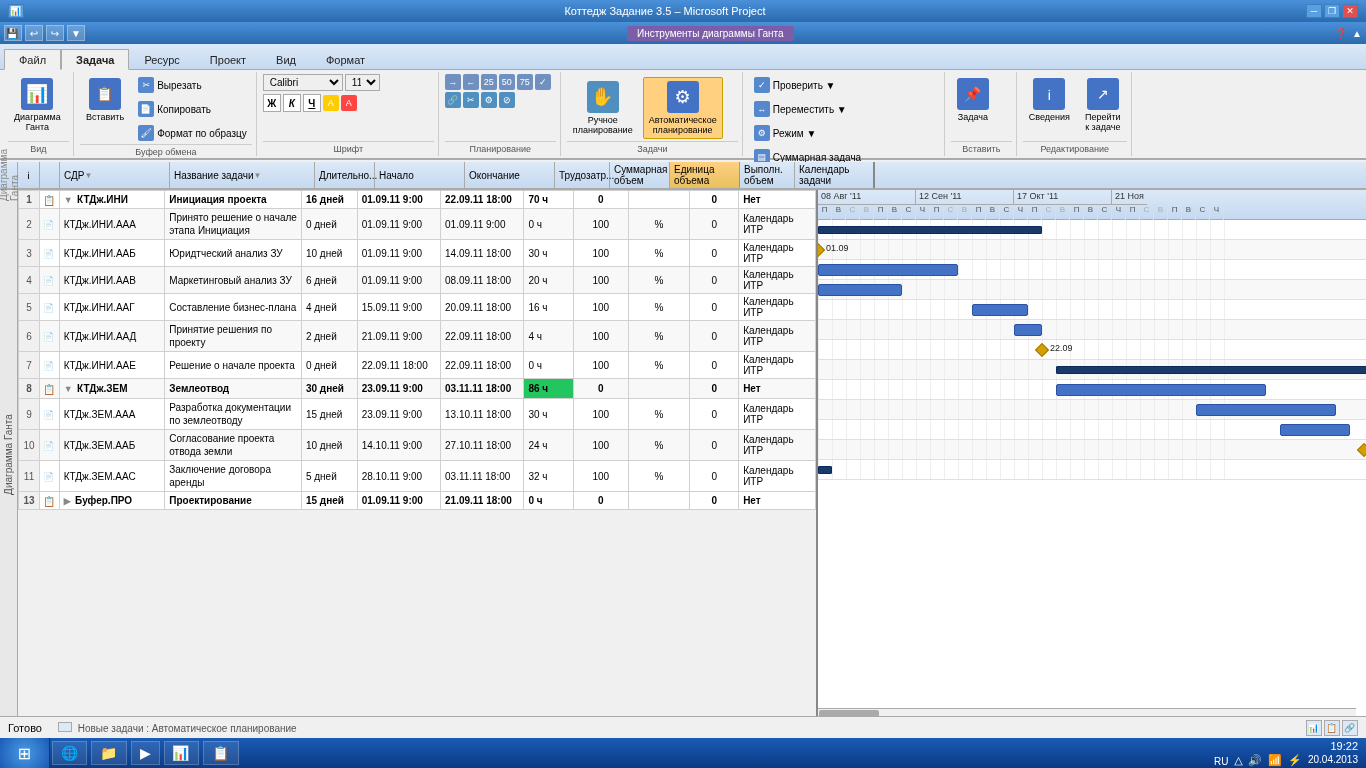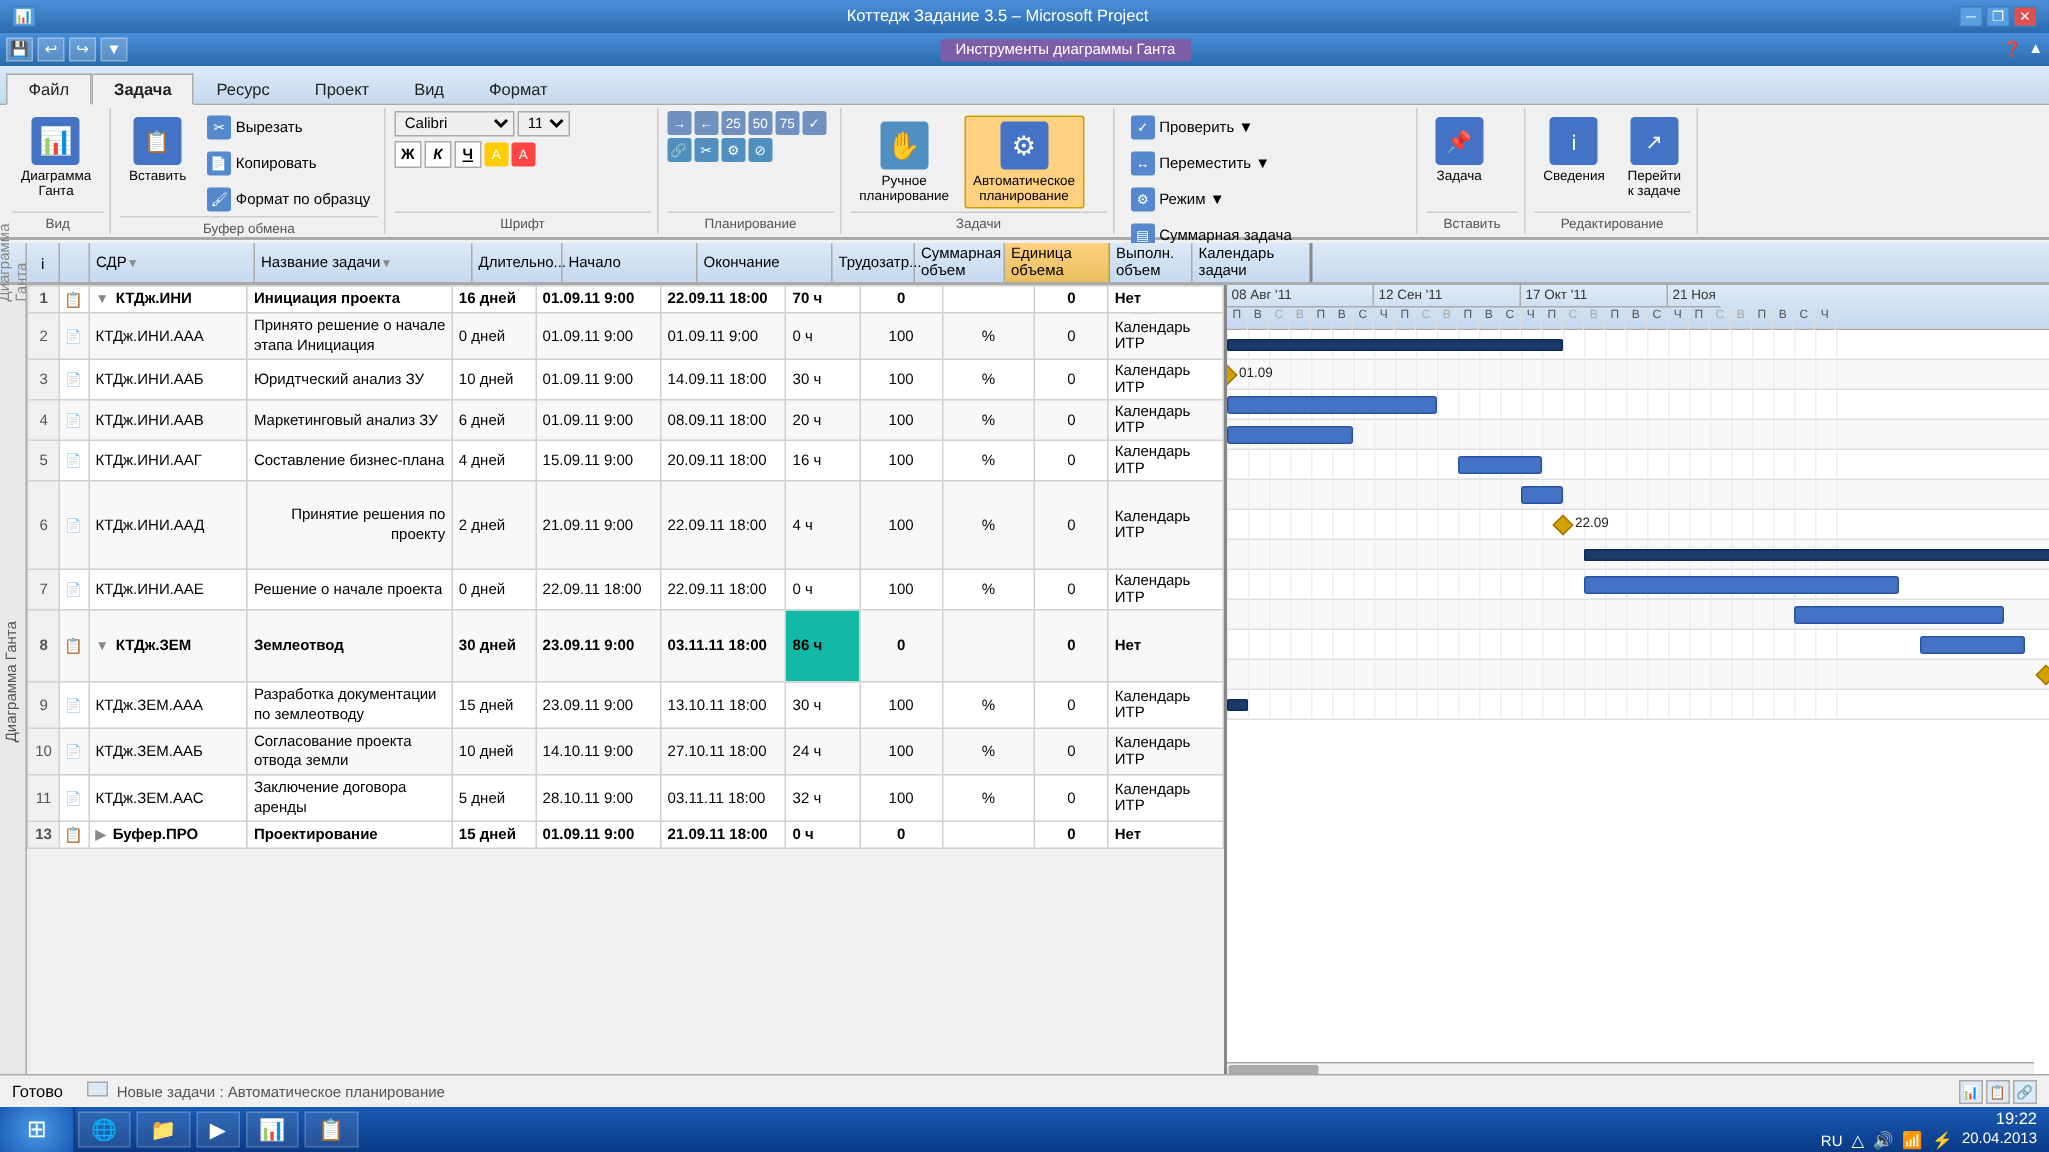--- a/index.html
+++ b/index.html
@@ -536,21 +536,21 @@
             <td style="width: 55px; border: 1px solid rgb(208, 208, 208); padding: 2px 4px; font-size: 10px; background: rgb(255, 255, 255);">16 ч</td>
             <td style="width: 60px; border: 1px solid rgb(208, 208, 208); padding: 2px 4px; font-size: 10px; text-align: center; background: rgb(255, 255, 255);">100</td>
             <td style="width: 70px; border: 1px solid rgb(208, 208, 208); padding: 2px 4px; font-size: 10px; text-align: center; background: rgb(255, 255, 255);">%</td>
             <td style="width: 55px; border: 1px solid rgb(208, 208, 208); padding: 2px 4px; font-size: 10px; text-align: center; background: rgb(255, 255, 255);">0</td>
             <td style="width: 80px; border: 1px solid rgb(208, 208, 208); padding: 2px 4px; font-size: 10px; background: rgb(255, 255, 255);">Календарь ИТР</td>
           </tr>
           <tr>
             <td style="width: 22px; text-align: center; color: rgb(85, 85, 85); background: rgb(240, 240, 240); border: 1px solid rgb(208, 208, 208); font-size: 10px; padding: 2px;">6</td>
             <td style="width: 20px; text-align: center; border: 1px solid rgb(208, 208, 208); padding: 2px; background: rgb(248, 248, 248);"><span style="color:#4472c4;font-size:9px;">📄</span></td>
             <td style="width: 110px; border: 1px solid rgb(208, 208, 208); padding: 2px 4px; font-size: 10px; overflow: hidden; background: rgb(248, 248, 248);"><span>КТДж.ИНИ.ААД</span></td>
-            <td style="width: 145px; border: 1px solid rgb(208, 208, 208); padding: 16px 4px; font-size: 10px; max-width: 145px; overflow: hidden; white-space: normal; line-height: 1.3; background: rgb(248, 248, 248); text-align: right;">Принятие решения по проекту</td>
+            <td style="width: 145px; border: 1px solid rgb(208, 208, 208); padding: 2px 4px; font-size: 10px; max-width: 145px; overflow: hidden; white-space: normal; line-height: 1.3; background: rgb(248, 248, 248);">Принятие решения по проекту</td>
             <td style="width: 60px; border: 1px solid rgb(208, 208, 208); padding: 2px 4px; font-size: 10px; background: rgb(248, 248, 248);">2 дней</td>
             <td style="width: 90px; border: 1px solid rgb(208, 208, 208); padding: 2px 4px; font-size: 10px; background: rgb(248, 248, 248);">21.09.11 9:00</td>
             <td style="width: 90px; border: 1px solid rgb(208, 208, 208); padding: 2px 4px; font-size: 10px; background: rgb(248, 248, 248);">22.09.11 18:00</td>
             <td style="width: 55px; border: 1px solid rgb(208, 208, 208); padding: 2px 4px; font-size: 10px; background: rgb(248, 248, 248);">4 ч</td>
             <td style="width: 60px; border: 1px solid rgb(208, 208, 208); padding: 2px 4px; font-size: 10px; text-align: center; background: rgb(248, 248, 248);">100</td>
             <td style="width: 70px; border: 1px solid rgb(208, 208, 208); padding: 2px 4px; font-size: 10px; text-align: center; background: rgb(248, 248, 248);">%</td>
             <td style="width: 55px; border: 1px solid rgb(208, 208, 208); padding: 2px 4px; font-size: 10px; text-align: center; background: rgb(248, 248, 248);">0</td>
             <td style="width: 80px; border: 1px solid rgb(208, 208, 208); padding: 2px 4px; font-size: 10px; background: rgb(248, 248, 248);">Календарь ИТР</td>
           </tr>
           <tr>
@@ -568,21 +568,21 @@
             <td style="width: 80px; border: 1px solid rgb(208, 208, 208); padding: 2px 4px; font-size: 10px; background: rgb(255, 255, 255);">Календарь ИТР</td>
           </tr>
           <tr style="font-weight: bold;">
             <td style="width: 22px; text-align: center; color: rgb(85, 85, 85); background: rgb(240, 240, 240); border: 1px solid rgb(208, 208, 208); font-size: 10px; padding: 2px;">8</td>
             <td style="width: 20px; text-align: center; border: 1px solid rgb(208, 208, 208); padding: 2px; background: rgb(248, 248, 248);"><span style="color:#4472c4;font-size:10px;">📋</span></td>
             <td style="width: 110px; border: 1px solid rgb(208, 208, 208); padding: 2px 4px; font-size: 10px; overflow: hidden; background: rgb(248, 248, 248);"><span style="color: rgb(136, 136, 136); font-size: 9px; margin-right: 2px; cursor: pointer;">▼ </span><span style="font-weight: bold;">КТДж.ЗЕМ</span></td>
             <td style="width: 145px; border: 1px solid rgb(208, 208, 208); padding: 2px 4px; font-size: 10px; max-width: 145px; overflow: hidden; white-space: normal; line-height: 1.3; background: rgb(248, 248, 248); font-weight: bold;">Землеотвод</td>
             <td style="width: 60px; border: 1px solid rgb(208, 208, 208); padding: 2px 4px; font-size: 10px; background: rgb(248, 248, 248); font-weight: bold;">30 дней</td>
             <td style="width: 90px; border: 1px solid rgb(208, 208, 208); padding: 2px 4px; font-size: 10px; background: rgb(248, 248, 248);">23.09.11 9:00</td>
             <td style="width: 90px; border: 1px solid rgb(208, 208, 208); padding: 2px 4px; font-size: 10px; background: rgb(248, 248, 248);">03.11.11 18:00</td>
-            <td style="width: 55px; border: 1px solid rgb(208, 208, 208); padding: 18px 4px; font-size: 10px; background: #14b8a6; font-weight: bold;">86 ч</td>
+            <td style="width: 55px; border: 1px solid rgb(208, 208, 208); padding: 4px 4px; font-size: 10px; background: #22c55e; font-weight: bold;">86 ч</td>
             <td style="width: 60px; border: 1px solid rgb(208, 208, 208); padding: 2px 4px; font-size: 10px; text-align: center; background: rgb(248, 248, 248); font-weight: bold;">0</td>
             <td style="width: 70px; border: 1px solid rgb(208, 208, 208); padding: 2px 4px; font-size: 10px; text-align: center; background: rgb(248, 248, 248);"></td>
             <td style="width: 55px; border: 1px solid rgb(208, 208, 208); padding: 2px 4px; font-size: 10px; text-align: center; background: rgb(248, 248, 248); font-weight: bold;">0</td>
             <td style="width: 80px; border: 1px solid rgb(208, 208, 208); padding: 2px 4px; font-size: 10px; background: rgb(248, 248, 248); font-weight: bold;">Нет</td>
           </tr>
           <tr>
             <td style="width: 22px; text-align: center; color: rgb(85, 85, 85); background: rgb(240, 240, 240); border: 1px solid rgb(208, 208, 208); font-size: 10px; padding: 2px;">9</td>
             <td style="width: 20px; text-align: center; border: 1px solid rgb(208, 208, 208); padding: 2px; background: rgb(255, 255, 255);"><span style="color:#4472c4;font-size:9px;">📄</span></td>
             <td style="width: 110px; border: 1px solid rgb(208, 208, 208); padding: 2px 4px; font-size: 10px; overflow: hidden; background: rgb(255, 255, 255);"><span>КТДж.ЗЕМ.ААА</span></td>
             <td style="width: 145px; border: 1px solid rgb(208, 208, 208); padding: 2px 4px; font-size: 10px; max-width: 145px; overflow: hidden; white-space: normal; line-height: 1.3; background: rgb(255, 255, 255);">Разработка документации по землеотводу</td>

